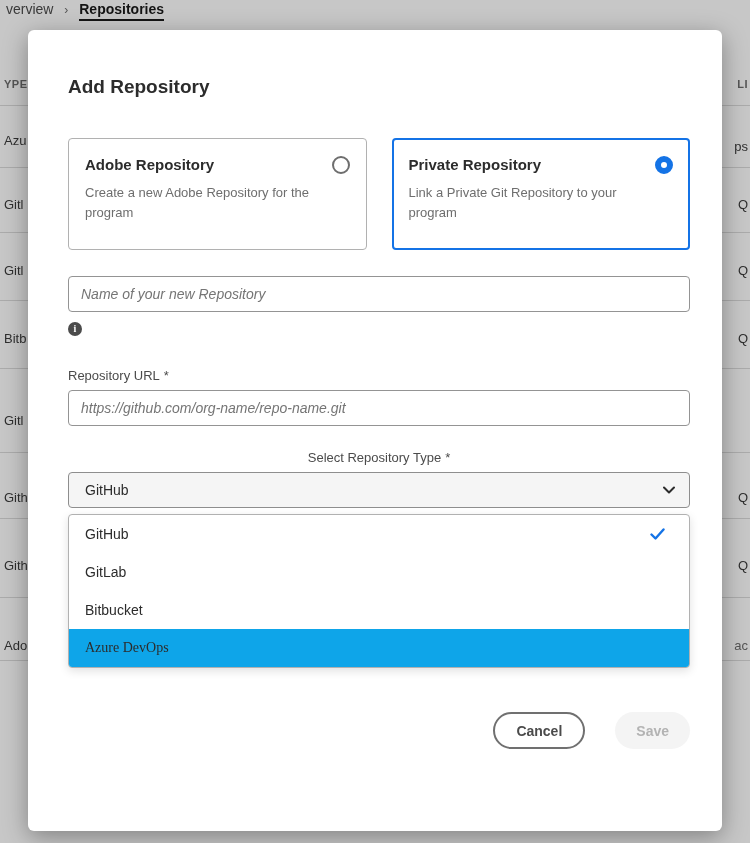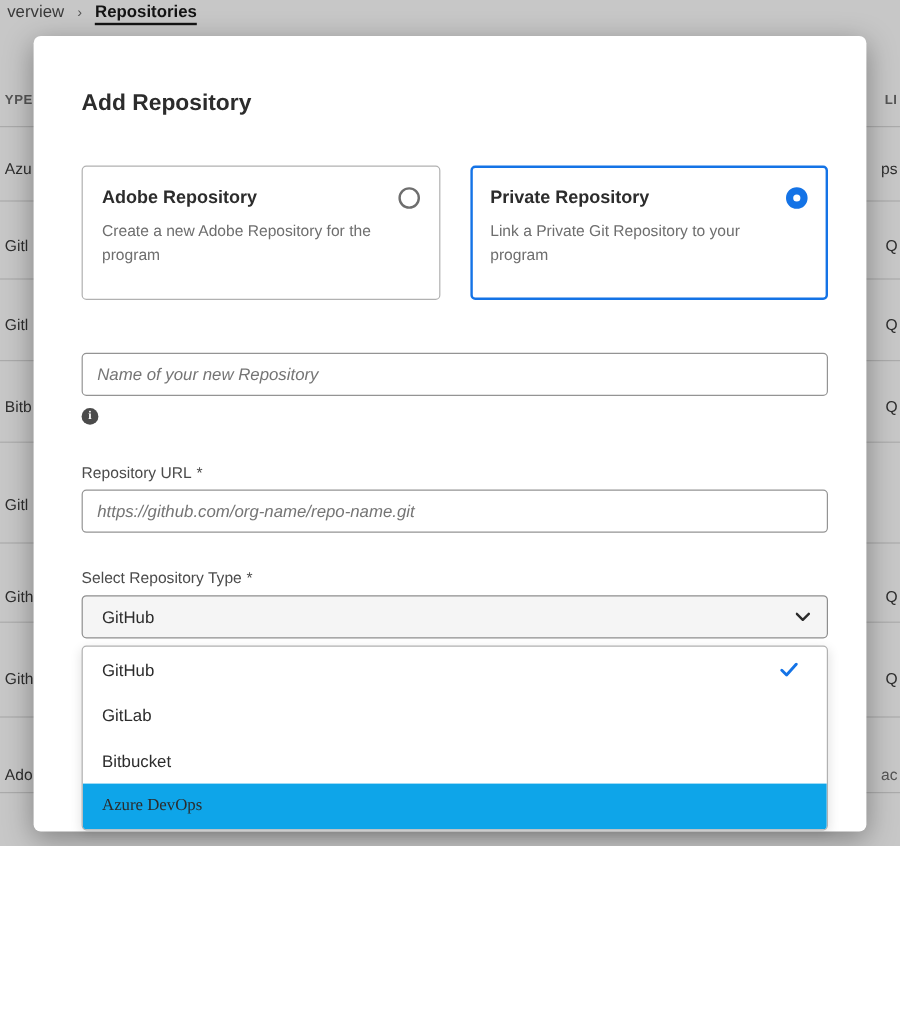--- a/index.html
+++ b/index.html
@@ -4,62 +4,62 @@
 <style>
   :root{
     --accent:#1473E6;
     --text-dark:#2c2c2c;
     --text-mid:#4b4b4b;
     --text-gray:#6e6e6e;
     --border-gray:#949494;
   }
   *{box-sizing:border-box;margin:0;padding:0;}
   body{font-family:"Liberation Sans","DejaVu Sans",sans-serif;background:#fff;}
-  .stage{position:relative;width:750px;height:705px;overflow:hidden;background:#fff;}
+  .stage{position:relative;width:750px;height:843px;overflow:hidden;background:#fff;}
 
   
   .bg-page{position:absolute;inset:0;background:#fff;}
   .bg-breadcrumb{position:absolute;top:1px;left:6px;font-size:14px;color:var(--text-mid);white-space:nowrap;}
   .bg-breadcrumb .sep{margin:0 7px;color:#6e6e6e;font-size:12px;}
   .bg-breadcrumb .current{font-weight:700;color:#1a1a1a;border-bottom:2px solid #1a1a1a;padding-bottom:2px;}
   .bg-line{position:absolute;left:0;width:100%;height:1px;background:#dcdcdc;}
   .frag{position:absolute;font-size:13px;color:#3c3c3c;white-space:nowrap;}
   .frag.left{left:4px;}
   .frag.right{right:2px;}
   .frag.hdr{font-size:11px;font-weight:700;color:#6e6e6e;letter-spacing:.5px;}
   .frag.italic{color:#6e6e6e;}
   .overlay{position:absolute;inset:0;background:rgba(0,0,0,0.22);}
 
   
   .modal{position:absolute;left:28px;right:28px;top:30px;bottom:12px;background:#fff;border-radius:6px;
          box-shadow:0 6px 24px rgba(0,0,0,0.35);padding:46px 32px 4px 40px;}
   .modal-title{font-size:19px;font-weight:700;color:var(--text-dark);margin-bottom:40px;}
 
   
-  .cards{display:flex;gap:25px;margin-bottom:44px;}
+  .cards{display:flex;gap:25px;margin-bottom:26px;}
   .card{flex:1;border:1px solid #b1b1b1;border-radius:4px;padding:17px 16px;min-height:112px;cursor:pointer;background:#fff;}
   .card.selected{border:2px solid var(--accent);padding:16px 15px;}
   .card-head{display:flex;justify-content:space-between;align-items:flex-start;}
   .card-title{font-size:15px;font-weight:700;color:var(--text-dark);}
   .card-desc{font-size:13px;color:var(--text-gray);line-height:1.55;margin-top:9px;max-width:240px;}
   .radio{width:18px;height:18px;border-radius:50%;flex:0 0 auto;margin-left:10px;}
   .radio.off{border:2px solid #6e6e6e;background:#fff;}
   .radio.on{border:6px solid var(--accent);background:#fff;}
 
   
   .field-label{font-size:13px;color:var(--text-mid);margin-bottom:7px;}
   .req{margin-left:4px;color:var(--text-mid);}
   .text-input{width:100%;height:36px;border:1px solid var(--border-gray);border-radius:4px;padding:0 12px;
               font-size:14px;font-family:inherit;color:var(--text-dark);background:#fff;}
   .text-input::placeholder{font-style:italic;color:#757575;opacity:1;}
   .help-row{display:flex;align-items:center;gap:7px;margin-top:10px;margin-bottom:32px;}
   .info-icon{width:14px;height:14px;border-radius:50%;background:#4b4b4b;color:#fff;font-size:10px;font-weight:700;
              display:flex;align-items:center;justify-content:center;line-height:1;font-family:"Liberation Serif",serif;}
   .help-text{font-size:12.5px;color:var(--text-mid);}
-  .gap-md{margin-top:30px;}
+  .gap-md{margin-top:24px;text-align:center;}
 
   
   .select-box{height:36px;border:1px solid #8e8e8e;border-radius:4px;background:#f5f5f5;display:flex;
               align-items:center;justify-content:space-between;padding:0 14px 0 16px;cursor:pointer;}
   .select-value{font-size:14px;color:var(--text-dark);}
   .chevron svg{display:block;}
 
   
   .popover{margin-top:6px;border:1px solid #b1b1b1;border-radius:4px;background:#fff;
            box-shadow:0 3px 10px rgba(0,0,0,0.12);overflow:hidden;}
@@ -100,21 +100,21 @@
     <span class="frag left" style="top:133px">Azu</span>
     <span class="frag left" style="top:197px">Gitl</span>
     <span class="frag left" style="top:263px">Gitl</span>
     <span class="frag left" style="top:331px">Bitb</span>
     <span class="frag left" style="top:413px">Gitl</span>
     <span class="frag left" style="top:490px">Gith</span>
     <span class="frag left" style="top:558px">Gith</span>
     <span class="frag left" style="top:638px">Ado</span>
 
     <span class="frag right hdr" style="top:78px">LI</span>
-    <span class="frag right" style="top:133px">ps</span>
+    <span class="frag right" style="top:139px">ps</span>
     <span class="frag right" style="top:197px">Q</span>
     <span class="frag right" style="top:263px">Q</span>
     <span class="frag right" style="top:331px">Q</span>
     <span class="frag right" style="top:490px">Q</span>
     <span class="frag right" style="top:558px">Q</span>
     <span class="frag right italic" style="top:638px">ac</span>
   </div>
 
   <div class="overlay"></div>
 

